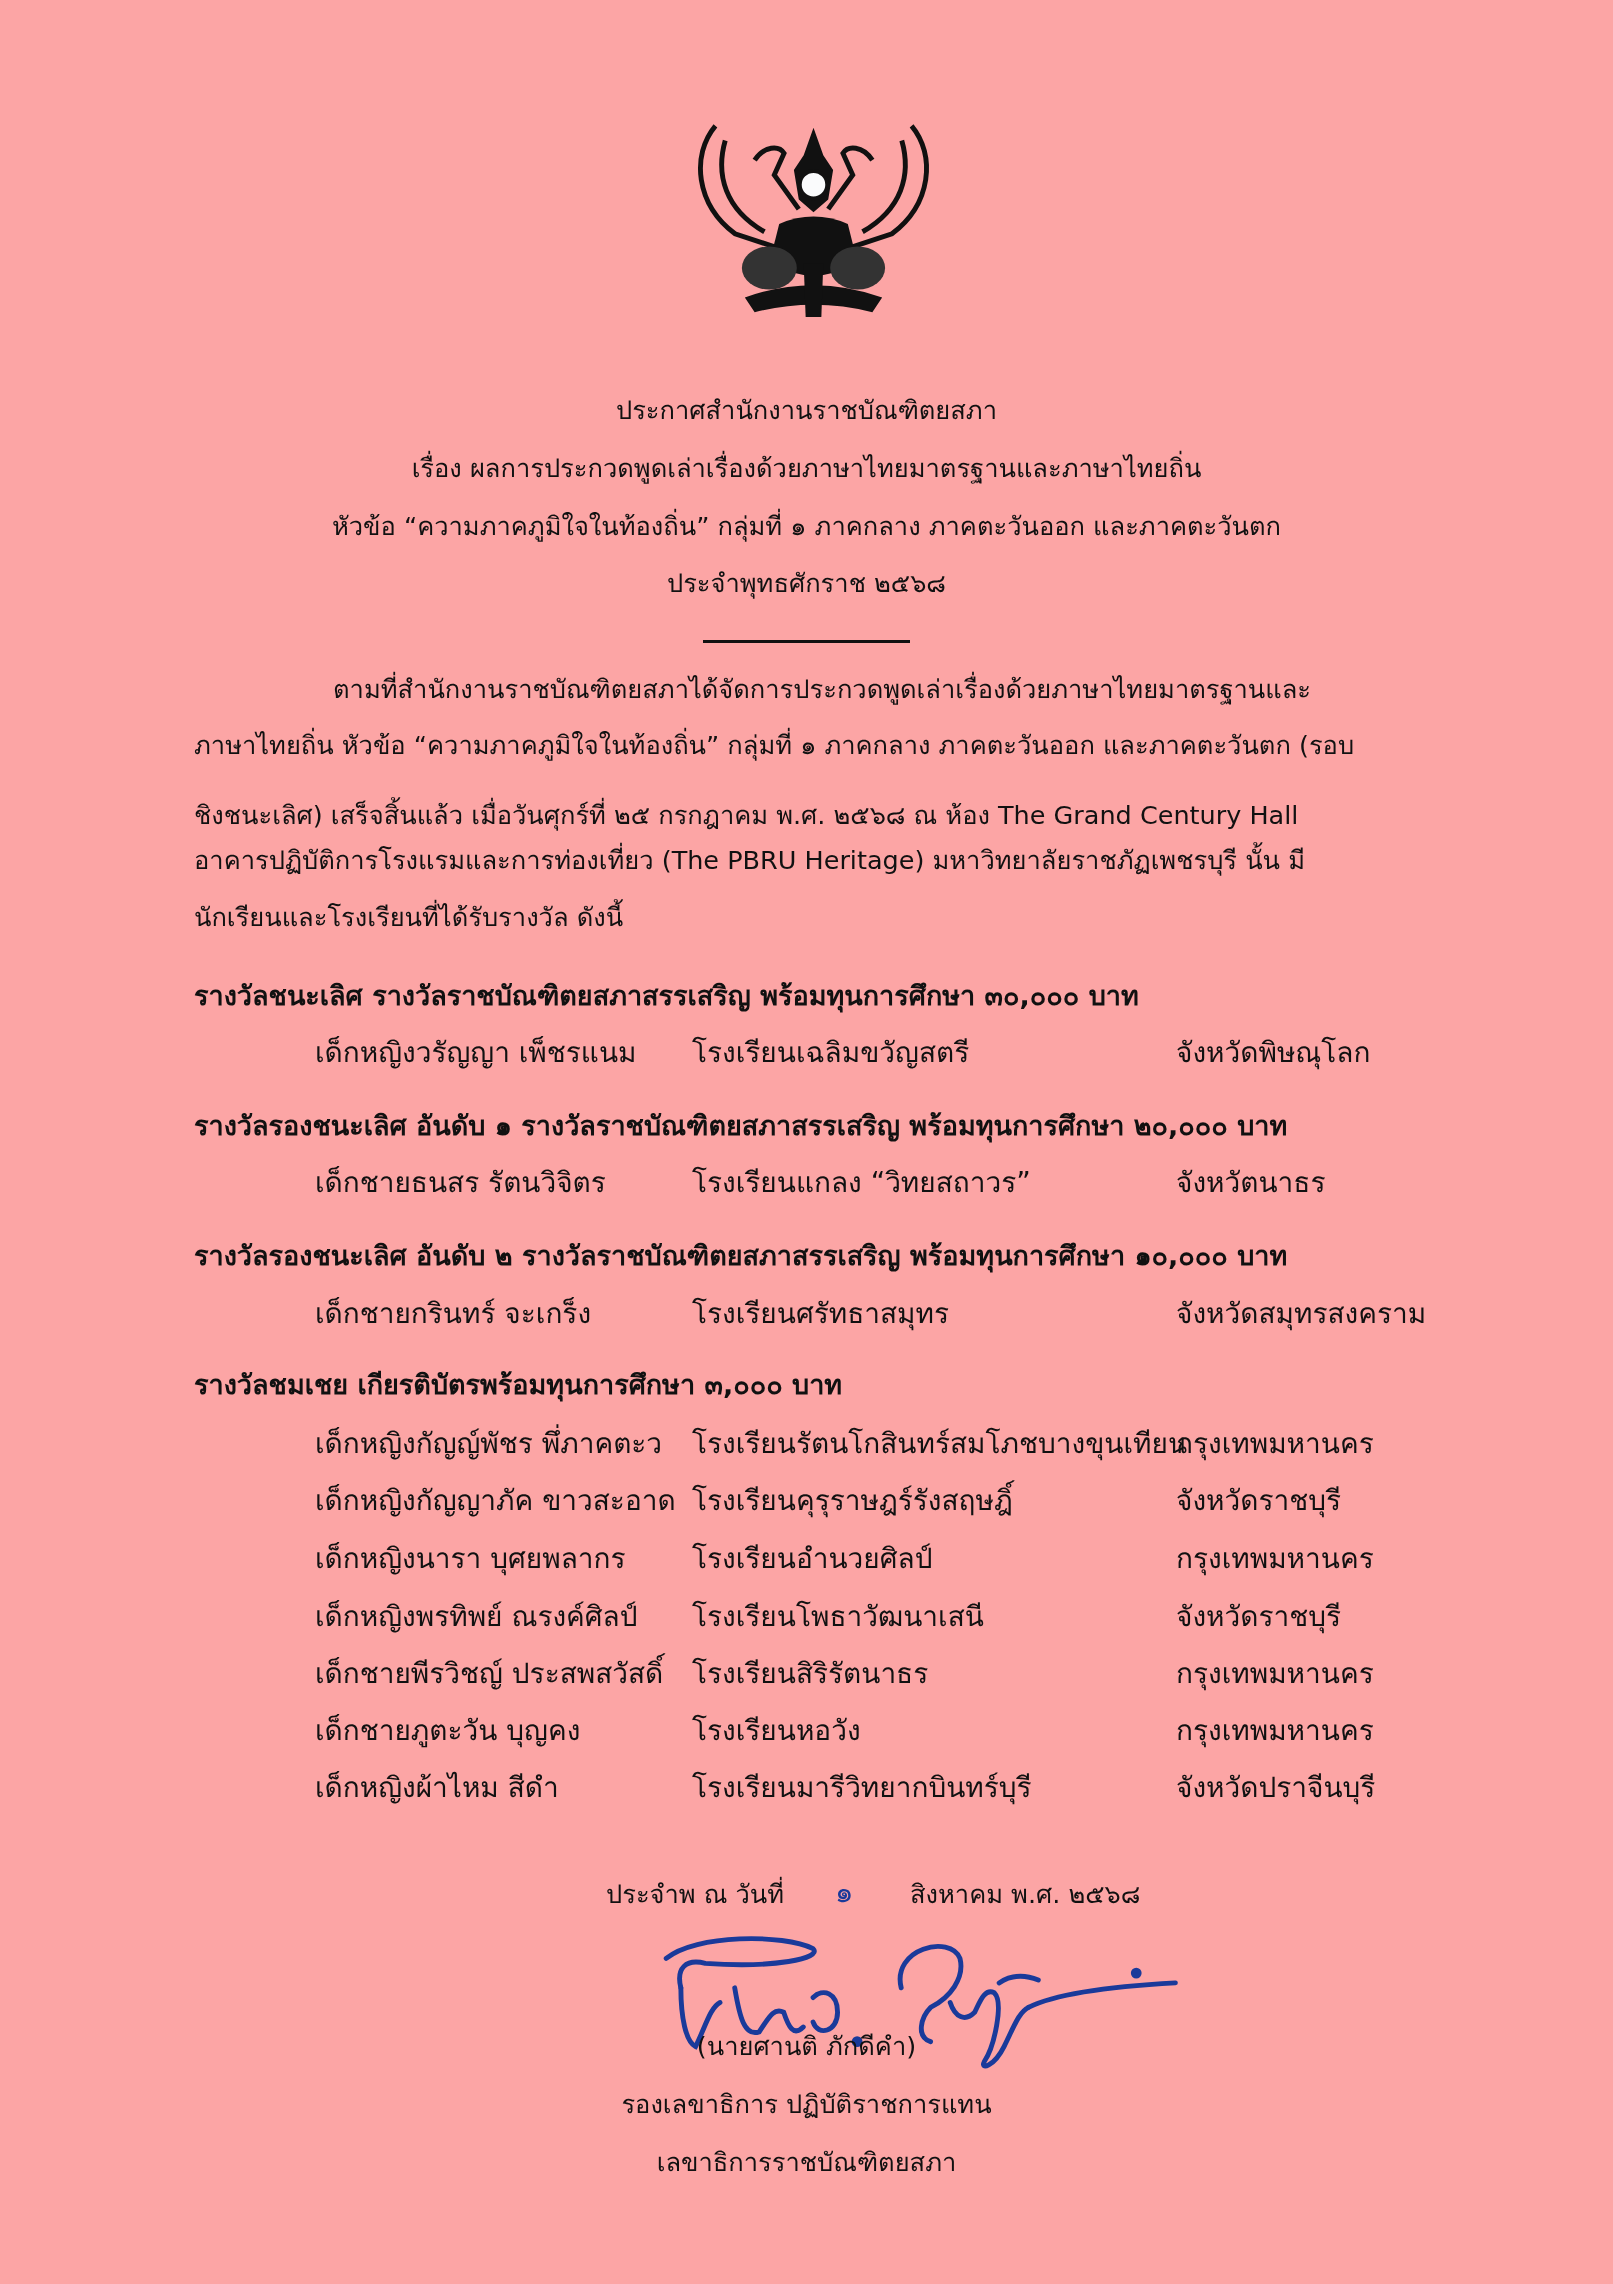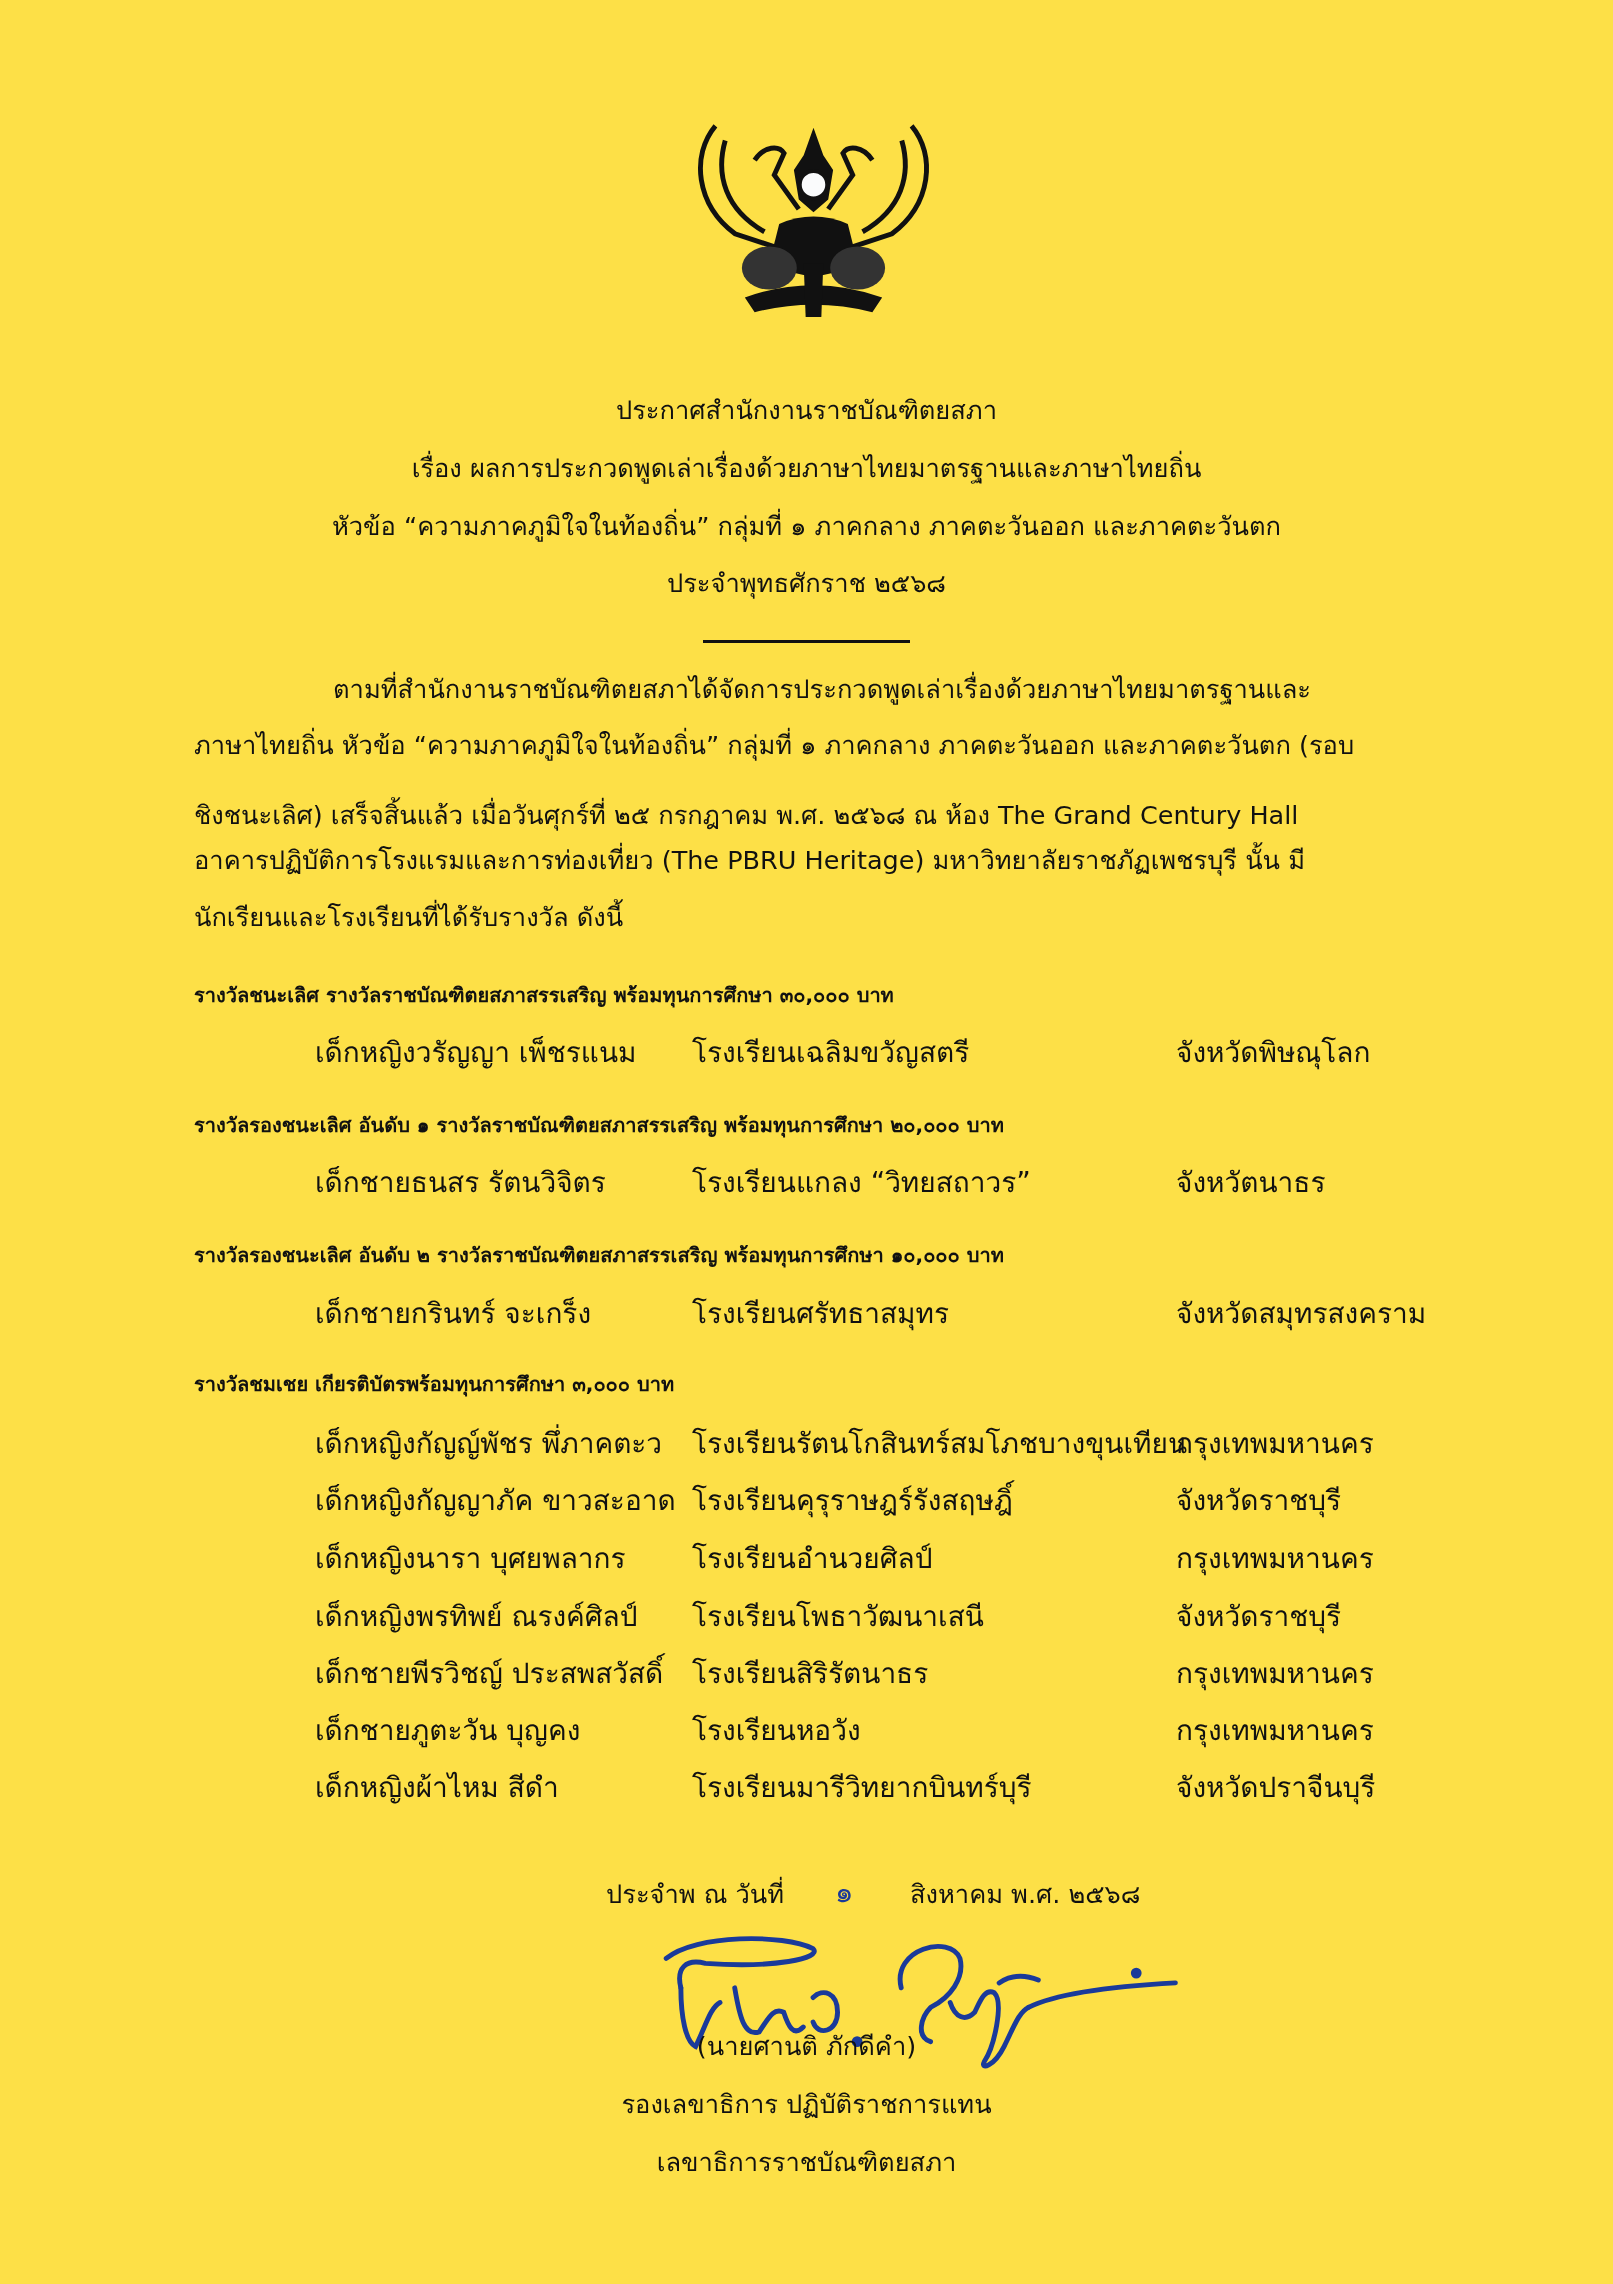--- a/index.html
+++ b/index.html
@@ -1,23 +1,23 @@
 <!DOCTYPE html>
 <html><head>
 <meta charset="utf-8">
 <style>
   html, body { margin: 0; padding: 0; background: #fbfcfd; }
   body { width: 1613px; height: 2285px; position: relative; overflow: hidden;
          font-family: "DejaVu Sans", "Liberation Sans", sans-serif; color: #111; }
-  .page { position: absolute; inset: 0; background: #fde047; }
+  .page { position: absolute; inset: 0; background: #fca5a5; }
   .emblem { position: absolute; left: 686px; top: 116px; width: 255px; height: 206px; }
   .c { position: absolute; left: 0; width: 1613px; text-align: center; font-size: 25.5px; line-height: 31px; white-space: nowrap; }
   .divider { position: absolute; left: 703px; top: 640px; width: 207px; height: 2.9px; background: #111; }
   .pl { position: absolute; white-space: nowrap; font-size: 25.5px; line-height: 31px; }
-  .award-title { position: absolute; left: 194px; font-size: 20px; font-weight: bold; white-space: nowrap; line-height: 31px; }
+  .award-title { position: absolute; left: 194px; font-size: 27px; font-weight: bold; white-space: nowrap; line-height: 31px; }
   .row { position: absolute; left: 0; width: 1472px; height: 35px; font-size: 28px; line-height: 31px; }
   .row span { position: absolute; top: 0; white-space: nowrap; }
   .col-name { left: 315px; }
   .col-school { left: 692px; }
   .col-prov { left: 1176px; }
   .sign { position: absolute; left: 627px; top: 1929px; width: 568px; height: 147px; }
   .handdate { color: #1a3a9a; font-family: "DejaVu Serif", serif; }
 </style>
 </head>
 <body>

